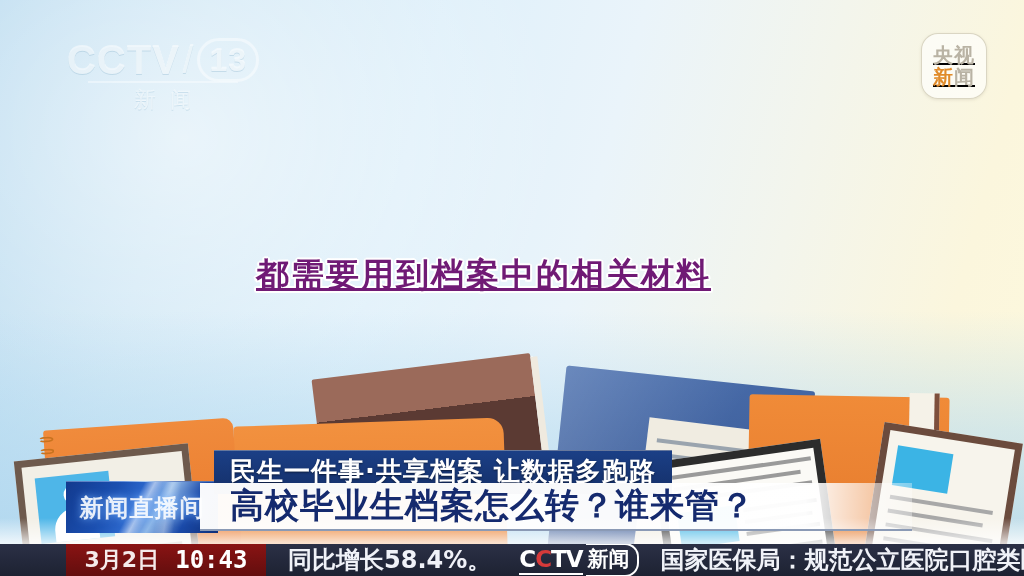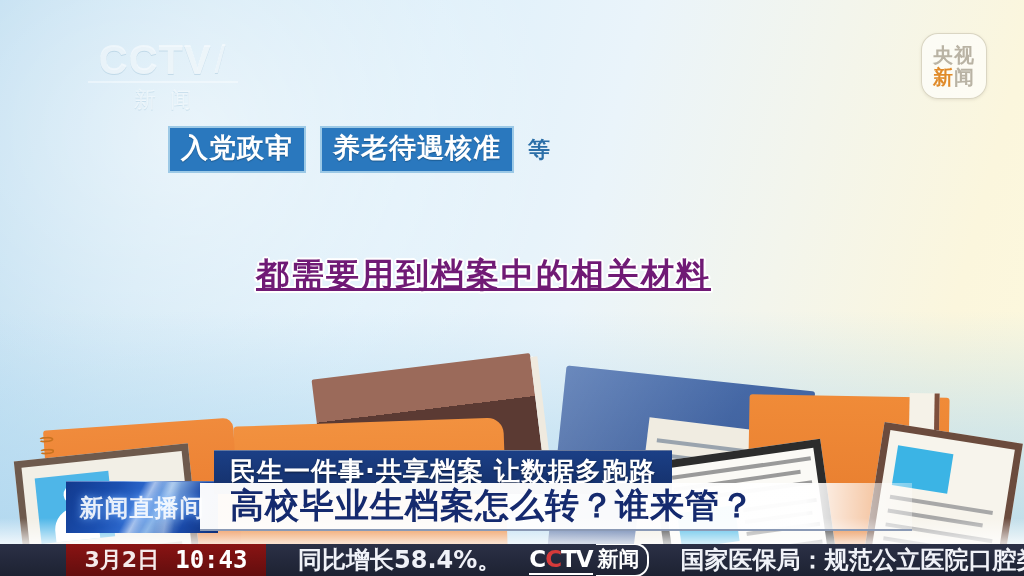--- a/index.html
+++ b/index.html
@@ -62,20 +62,21 @@
     width:150px; height:2px; background:rgba(255,255,255,.7); margin-top:-2px;
   }
 
   #app-logo {
     position:absolute; right:37px; top:33px;
     width:66px; height:66px; border-radius:17px;
     background:rgba(255,255,255,.62);
     border:1.5px solid rgba(205,200,178,.75);
     display:flex; flex-direction:column; align-items:center; justify-content:center;
     box-shadow:0 1px 3px rgba(170,165,140,.25);
+    text-decoration:underline;
   }
   #app-logo .l1 { font-size:20px; font-weight:bold; color:#b9b3a4; letter-spacing:1px; line-height:22px; }
   #app-logo .l2 { font-size:20px; font-weight:bold; letter-spacing:1px; line-height:22px; }
   #app-logo .l2 .o { color:#e08b2a; }
   #app-logo .l2 .g { color:#b9b3a4; }
 
   
   .ill { position:absolute; }
 
   .notebook-orange {
@@ -264,21 +265,21 @@
     flex:none;
   }
   #datetime .d { color:#f5eaea; font-size:22px; font-weight:bold;
     font-family:"DejaVu Sans","Liberation Sans",sans-serif; }
   #datetime .t { color:#fff; font-size:24px; font-weight:bold;
     font-family:"DejaVu Sans Mono","Liberation Mono",monospace; }
 
   .tk-text {
     color:#f0f2f8; font-size:24px; font-weight:bold; white-space:nowrap;
     font-family:"DejaVu Sans","Liberation Sans",sans-serif;
-    margin-left:32px;
+    margin-left:22px;
     text-align:center;
   }
   #cctv-news-mark {
     display:flex; align-items:center; margin-left:28px; flex:none;
   }
   #cctv-news-mark .cc {
     color:#fff; font-size:23px; font-weight:bold; letter-spacing:-1px;
     font-family:"DejaVu Sans","Liberation Sans",sans-serif;
     border-bottom:2px solid #fff; padding-bottom:1px;
   }
@@ -371,40 +372,36 @@
       <div class="ln" style="top:114px;width:132px;"></div>
     </div>
 
     <div class="white-wave"></div>
   </div>
 
   <div id="cctv13">
     <div class="row1">
       <span>CCTV</span>
       <span class="slash">/</span>
+      <span class="n13">13</span>
     </div>
     <div class="underline"></div>
     <div class="row2">新闻</div>
   </div>
 
   <div id="app-logo">
     <div class="l1">央视</div>
     <div class="l2">
       <span class="o">新</span><span class="g">闻</span>
     </div>
   </div>
 
   <div id="pill-area">
 
 
-    <div class="pill-row">
-      <div class="pill">入党政审</div>
-      <div class="pill">养老待遇核准</div>
-      <div class="suffix">等</div>
-    </div>
   </div>
 
   <div id="summary-line">都需要用到档案中的相关材料</div>
 
   <div id="prog-logo">
     <div class="rays"></div>
     <span>新闻直播间</span>
   </div>
 
   <div id="kicker">

